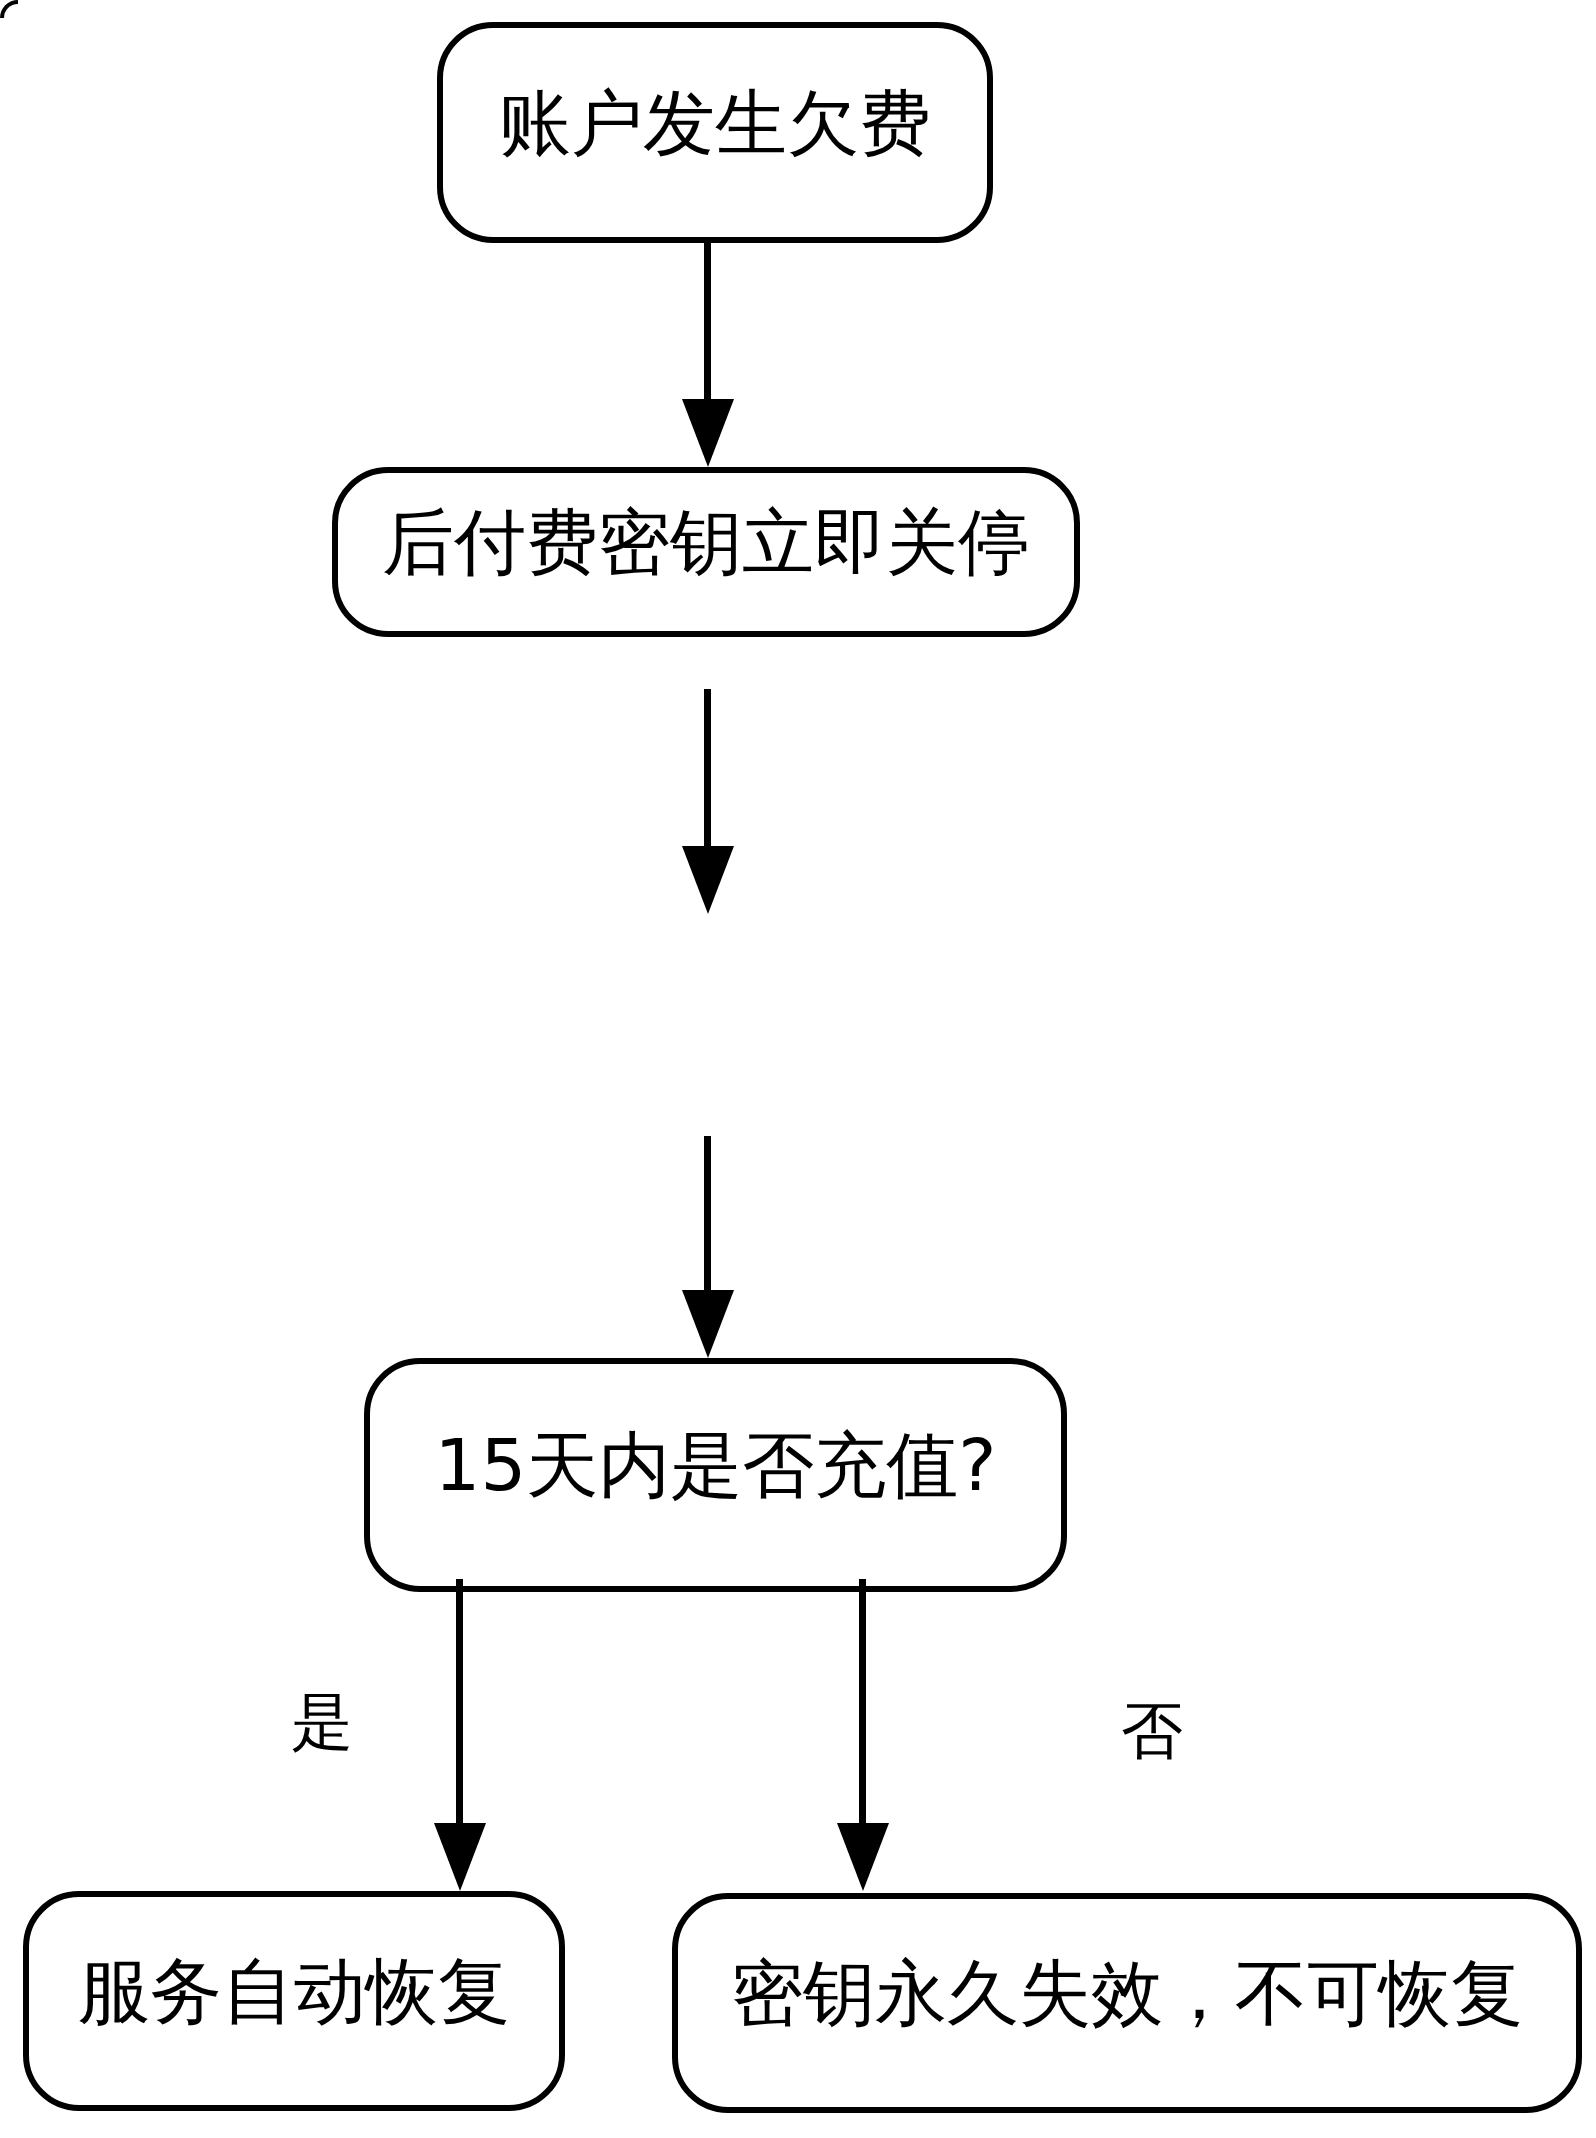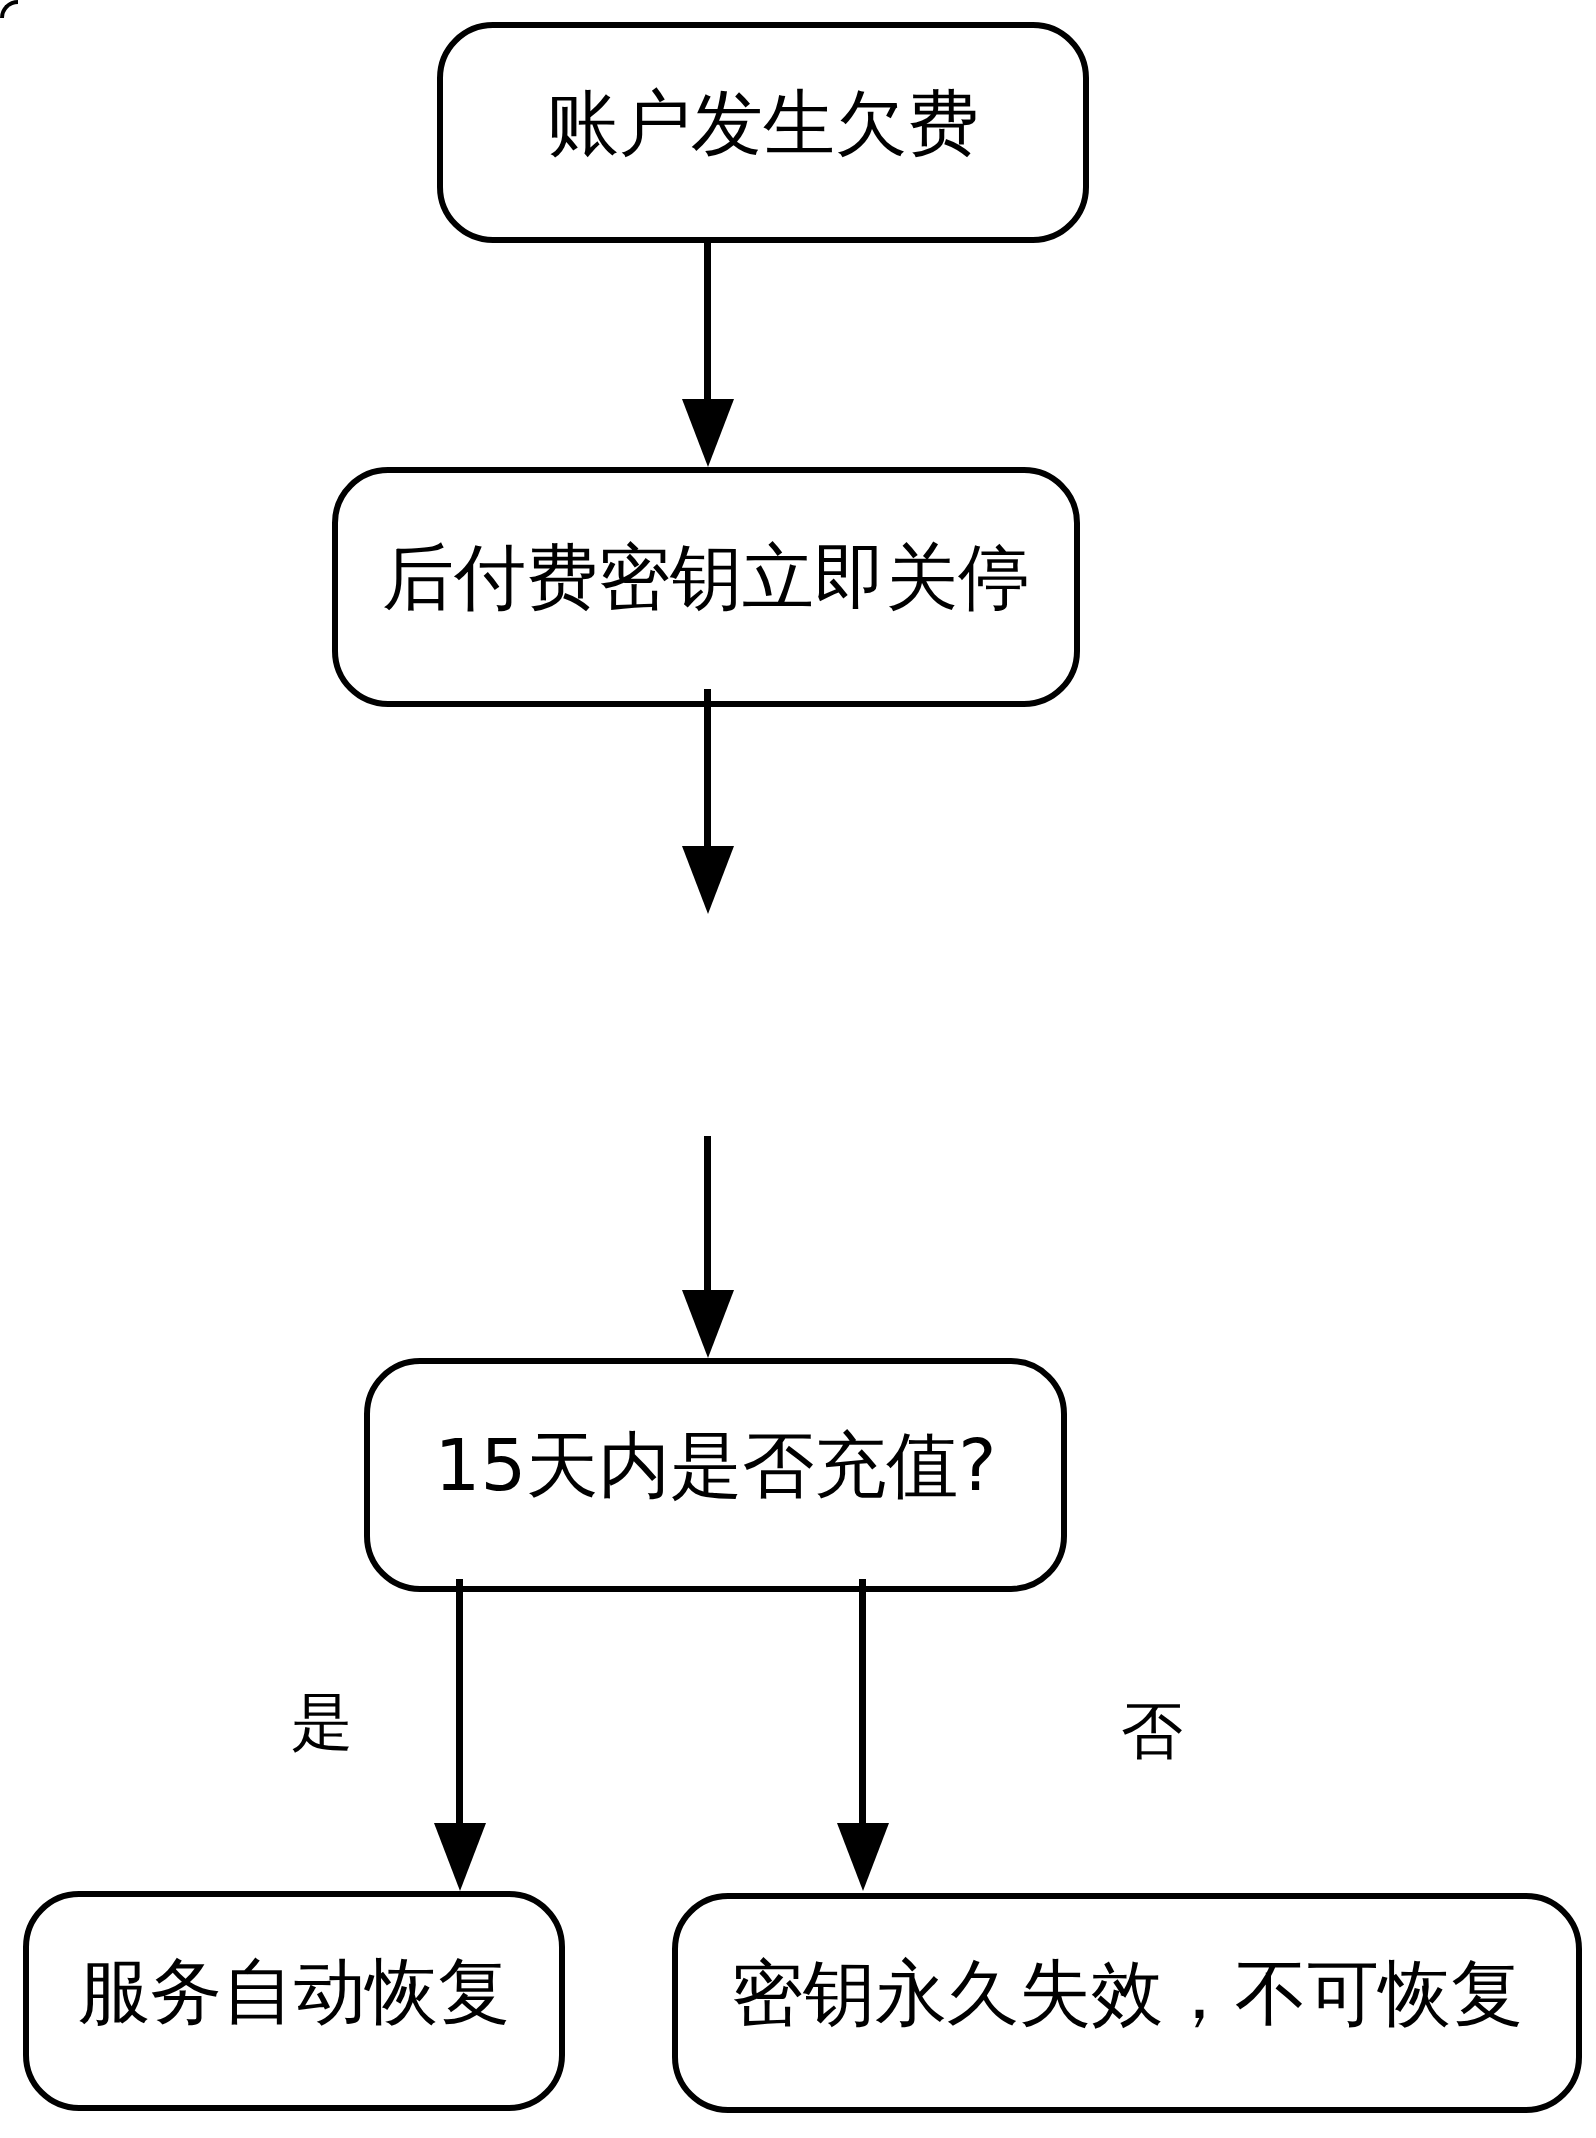--- a/index.html
+++ b/index.html
@@ -29,22 +29,22 @@
     background: #fff;
     display: flex;
     align-items: center;
     justify-content: center;
     padding-bottom: 20px;            
     font-size: 72px;
     line-height: 1;
     white-space: nowrap;
     letter-spacing: 0px;
   }
-  .node-start     { left: 437px;  top: 22px;   width: 652px; height: 221px; }
-  .node-shutdown  { left: 332px;  top: 467px;  width: 748px; height: 240px; }
+  .node-start     { left: 437px;  top: 22px;   width: 556px; height: 221px; }
+  .node-shutdown  { left: 332px;  top: 467px;  width: 748px; height: 170px; }
   .node-retain    { left: 364px;  top: 914px;  width: 699px; height: 222px; }
   .node-decision  { left: 364px;  top: 1358px; width: 703px; height: 234px; }
   .node-restore   { left: 23px;   top: 1891px; width: 542px; height: 220px; }
   .node-invalid   { left: 672px;  top: 1893px; width: 910px; height: 220px; }
 
   .aline {
     position: absolute;
     width: 7px;
     background: #000;
   }

